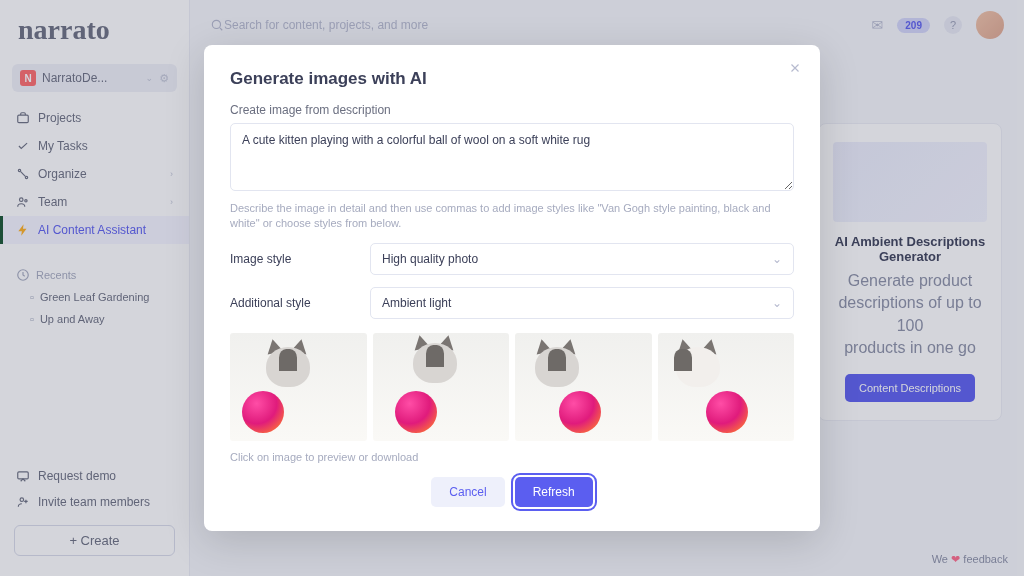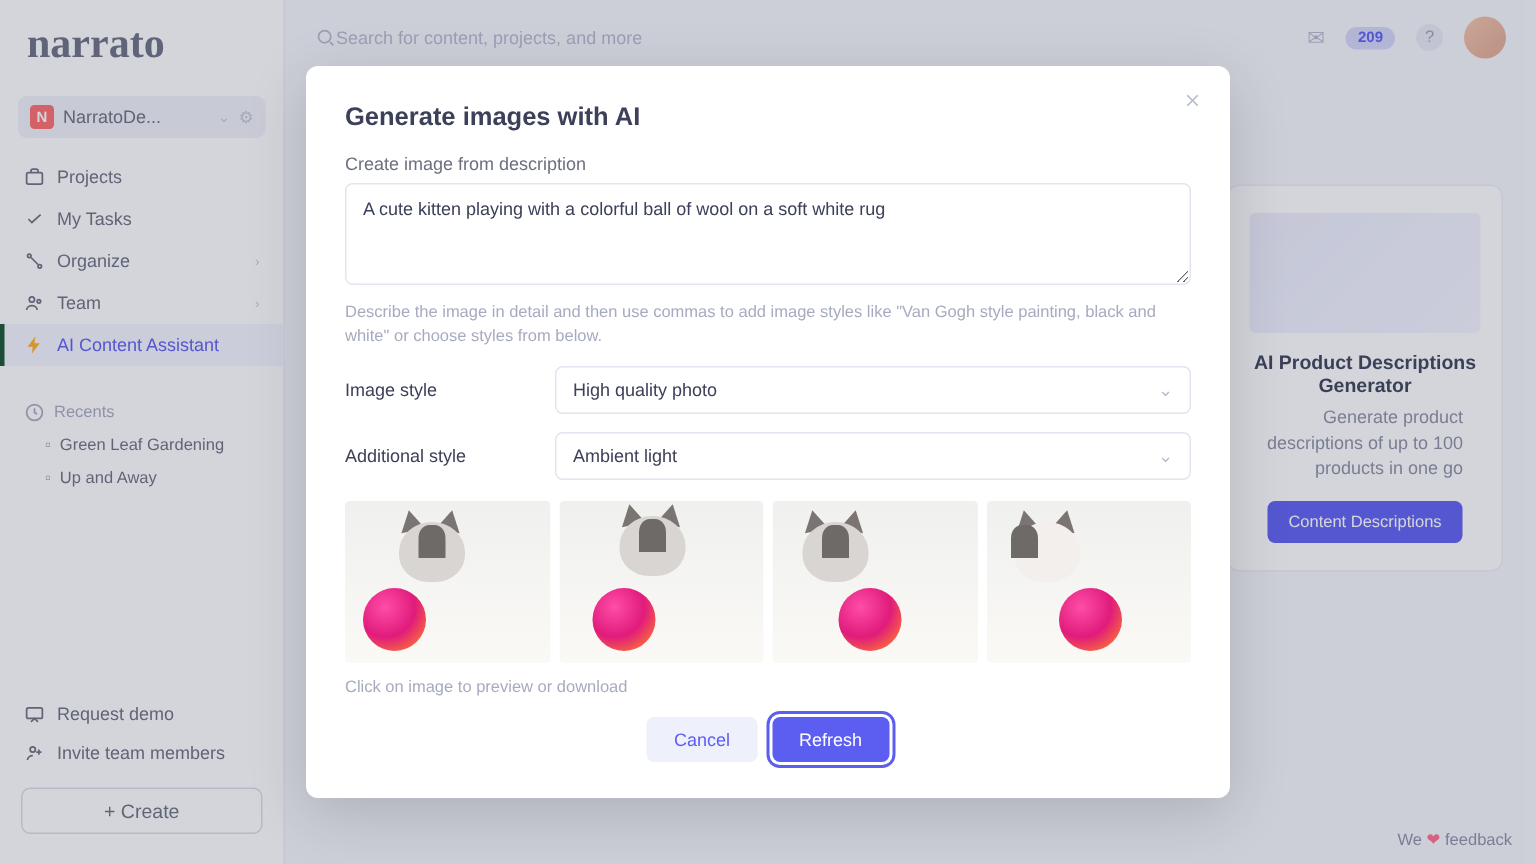--- a/index.html
+++ b/index.html
@@ -22,21 +22,21 @@
 .search-bar { flex: 1; display: flex; align-items: flex-start; gap: 0; color: #b6bacf; font-size: 12px; }
 .header-badge { background: #d4d7f9; color: #5b5ef0; font-size: 10px; font-weight: 700; padding: 2px 8px; border-radius: 10px; }
 .avatar { width: 28px; height: 28px; border-radius: 50%; background: linear-gradient(135deg,#f2c4a8,#e0a890); }
 .content { padding: 6px 22px; }
 .page-title { font-size: 22px; font-weight: 600; color: #3c4059; }
 .page-sub { font-size: 13px; color: #8b90a6; margin-top: 2px; }
 .cards { display: flex; gap: 18px; margin-top: 24px; }
 .card { flex: 1; background: #fff; border: 1px solid #eceef5; border-radius: 8px; padding: 18px 14px; text-align: center; display: flex; flex-direction: column; align-items: center; }
 .card-illus { width: 100%; height: 80px; background: #f4f5fc; border-radius: 4px; margin-bottom: 12px; position: relative; }
 .card-title { font-size: 13px; font-weight: 600; color: #3c4059; margin-bottom: 6px; }
-.card-desc { font-size: 12px; color: #8b90a6; line-height: 1.4; margin-bottom: 14px; text-align: right; }
+.card-desc { font-size: 16px; color: #8b90a6; line-height: 1.4; margin-bottom: 14px; }
 .card-btn { background: #5b5ef0; color: #fff; font-size: 11px; font-weight: 500; padding: 8px 14px; border-radius: 5px; cursor: pointer; border: none; }
 .footer-link { position: absolute; bottom: 10px; right: 16px; font-size: 11px; color: #8b90a6; }
 .footer-link .heart { color: #ff6b8b; }
 
 .modal-overlay { position: absolute; inset: 0; background: rgba(60,64,89,0.22); display: flex; align-items: center; justify-content: center; }
 .modal { width: 616px; background: #fff; border-radius: 8px; padding: 24px 26px; box-shadow: 0 10px 40px rgba(0,0,0,0.15); position: relative; }
 .modal-close { position: absolute; top: 16px; right: 18px; color: #b6bacf; cursor: pointer; font-size: 16px; }
 .modal-title { font-size: 17px; font-weight: 600; color: #3c4059; margin-bottom: 14px; }
 .m-label { font-size: 12px; color: #6b6f80; margin-bottom: 6px; }
 .m-textarea { width: 100%; border: 1px solid #e2e5f0; border-radius: 5px; padding: 9px 11px; font-size: 12px; color: #3c4059; height: 68px; resize: both; font-family: inherit; }
@@ -192,21 +192,21 @@
           <div class="card-desc">&nbsp;<br>&nbsp;</div>
         </div>
         <div class="card">
           <div class="card-illus"></div>
           <div class="card-title">ages</div>
           <div class="card-desc"><span>ages based</span><br><span>ption and</span><br><span>style</span></div>
           <button class="card-btn">e Image</button>
         </div>
         <div class="card">
           <div class="card-illus" style="background:linear-gradient(135deg,#eceefc,#f4f5ff)"></div>
-          <div class="card-title">AI Product Descriptions Generator</div>
+          <div class="card-title">AI Ambient Descriptions Generator</div>
           <div class="card-desc"><span>Generate product</span><br><span>descriptions of up to 100</span><br><span>products in one go</span></div>
           <button class="card-btn">Content Descriptions</button>
         </div>
       </div>
     </div>
   </div>
 </div>
 
 <div class="footer-link">
   <span>We</span>

